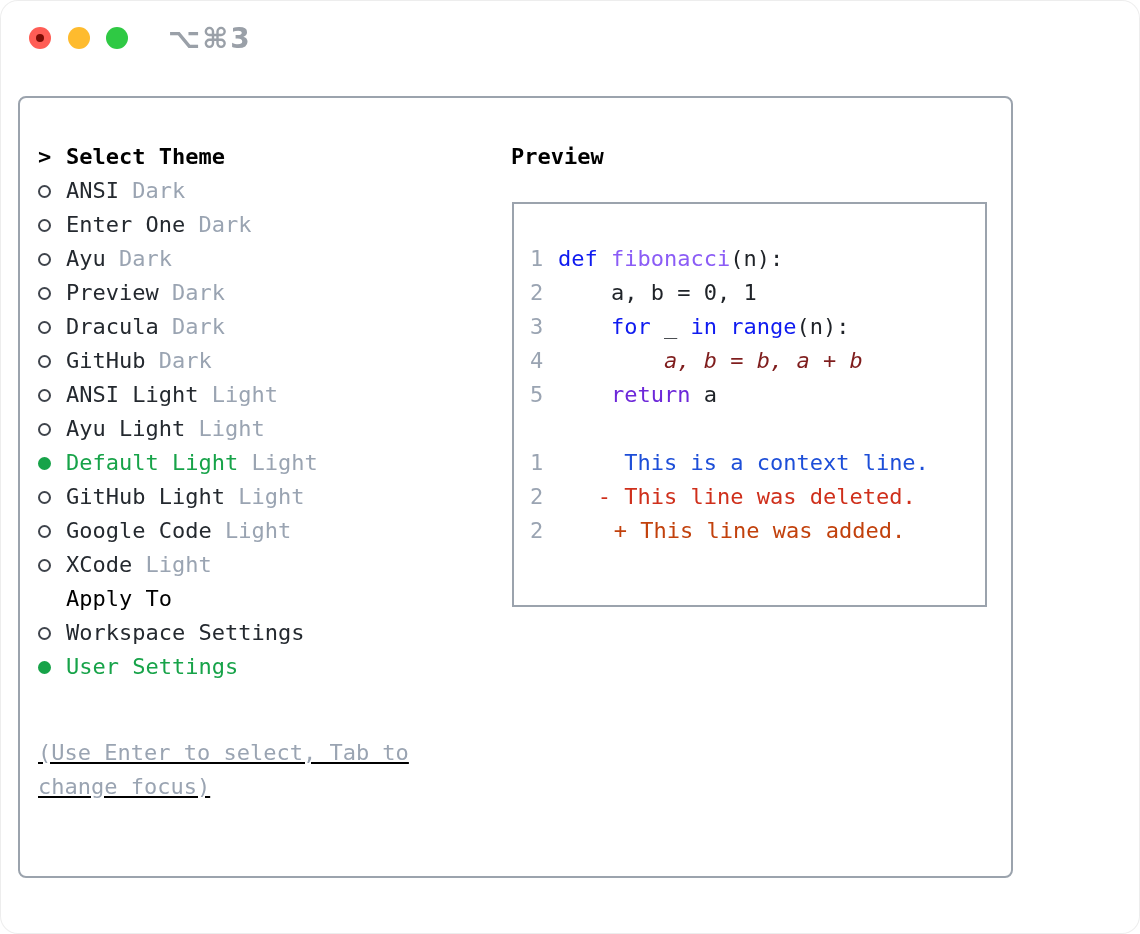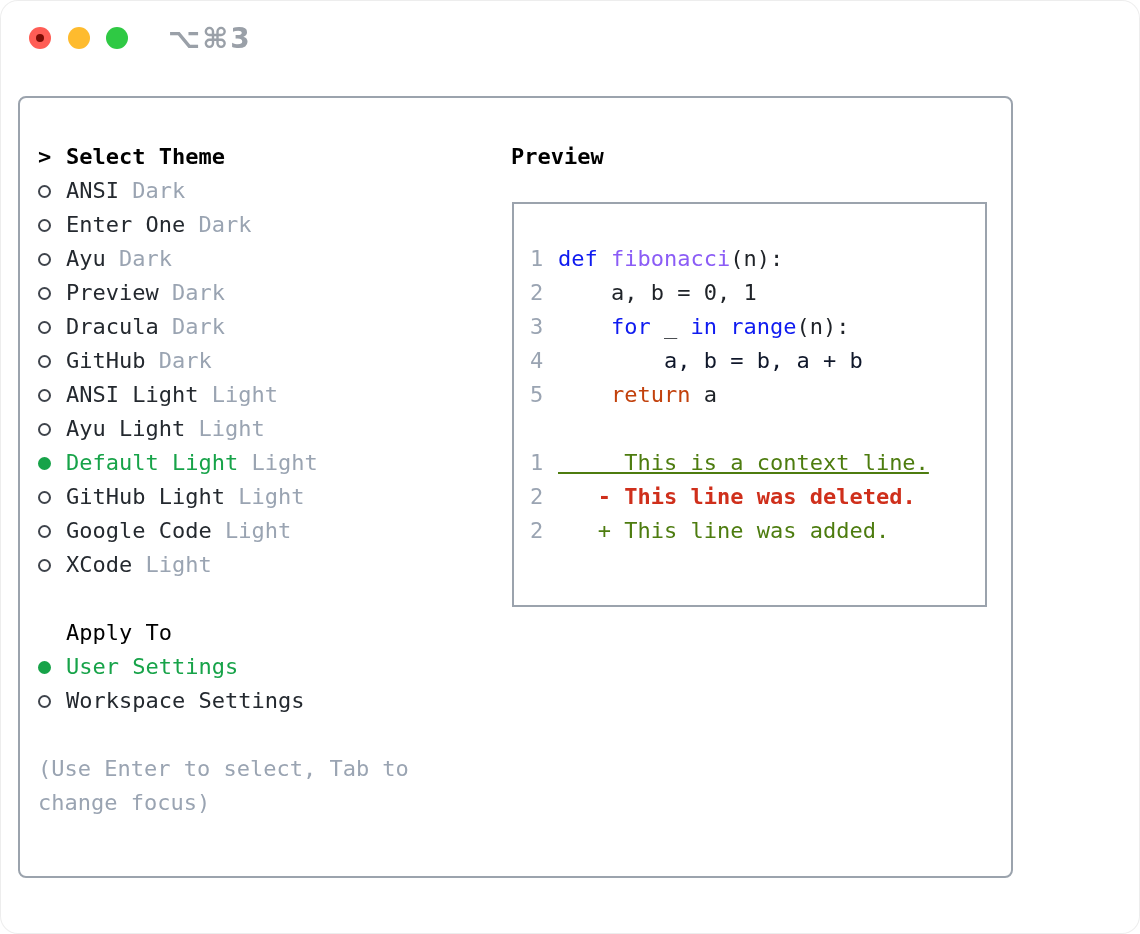--- a/index.html
+++ b/index.html
@@ -40,22 +40,22 @@
   
   .left-col{position:absolute;left:18px;top:42px;}
   .bullet{flex:0 0 28px;width:28px;display:flex;align-items:center;}
   .circle{width:13px;height:13px;border:2px solid #3f444c;border-radius:50%;}
   .circle.filled{background:var(--selected);border-color:var(--selected);}
   .prefix{font-weight:bold;color:#000;font-size:22px;}
   .hdr{font-weight:bold;color:#000;}
   .item-name{color:var(--item-text);}
   .item-variant{color:var(--muted);text-align:center;}
   .sel .item-name{color:var(--selected);}
-  .apply-hdr{margin-top:34px;color:#000;}
-  .hint{margin-top:34px;}
+  .apply-hdr{color:#000;}
+  .hint{margin-top:52px;text-decoration:underline;}
   .hint .row{color:var(--muted);}
   
   .preview-hdr{position:absolute;left:491px;top:42px;}
   .preview-box{
     position:absolute;left:492px;top:104px;width:475px;height:405px;
     border:2px solid var(--panel-border);background:#fff;
     padding:38px 16px 0 16px;
   }
   .crow{display:flex;height:34px;line-height:34px;font-size:22px;white-space:pre;}
   .ln{flex:0 0 14px;width:14px;margin-right:14px;color:var(--muted);}
@@ -97,40 +97,40 @@
           <div class="row"><span class="bullet"><span class="circle"></span></span><span class="item-name">Google Code</span><span class="item-variant"> Light</span></div>
           <div class="row"><span class="bullet"><span class="circle"></span></span><span class="item-name">XCode</span><span class="item-variant"> Light</span></div>
         </div>
 
       <div class="row apply-hdr">
         <span class="bullet"></span>
         <span>Apply To</span>
       </div>
 
       <div id="apply-list">
+          <div class="row"><span class="bullet"><span class="circle"></span></span><span class="item-name">Workspace Settings</span></div>
           <div class="row sel"><span class="bullet"><span class="circle filled"></span></span><span class="item-name">User Settings</span></div>
-          <div class="row"><span class="bullet"><span class="circle"></span></span><span class="item-name">Workspace Settings</span></div>
         </div>
 
       <div class="hint">
         <div class="row">(Use Enter to select, Tab to</div>
         <div class="row">change focus)</div>
       </div>
     </div>
 
     <div class="row hdr preview-hdr">Preview</div>
 
     <div class="preview-box">
       <div id="preview-lines">
           <div class="crow"><span class="ln">1</span><span class="code"><span style="color: rgb(15, 27, 240);">def</span><span style="color: rgb(31, 35, 40);"> </span><span style="color: #8b5cf6;">fibonacci</span><span style="color: rgb(31, 35, 40);">(n):</span></span></div>
           <div class="crow"><span class="ln">2</span><span class="code"><span style="color: rgb(31, 35, 40);">    a, b = 0, 1</span></span></div>
           <div class="crow"><span class="ln">3</span><span class="code"><span style="color: rgb(31, 35, 40);">    </span><span style="color: rgb(15, 27, 240);">for</span><span style="color: rgb(31, 35, 40);"> _ </span><span style="color: rgb(15, 27, 240);">in</span><span style="color: rgb(31, 35, 40);"> </span><span style="color: rgb(15, 27, 240);">range</span><span style="color: rgb(31, 35, 40);">(n):</span></span></div>
-          <div class="crow"><span class="ln">4</span><span class="code"><span style="color: #0f172a;">        a, b = b, a + b</span></span></div>
-          <div class="crow"><span class="ln">5</span><span class="code"><span style="color: rgb(31, 35, 40);">    </span><span style="color: #c2410c;">return</span><span style="color: rgb(31, 35, 40);"> a</span></span></div>
+          <div class="crow"><span class="ln">4</span><span class="code"><span style="color: #7f1d1d; font-style: italic;">        a, b = b, a + b</span></span></div>
+          <div class="crow"><span class="ln">5</span><span class="code"><span style="color: rgb(31, 35, 40);">    </span><span style="color: #6d28d9;">return</span><span style="color: rgb(31, 35, 40);"> a</span></span></div>
           <div class="crow"><span class="ln"></span><span class="code"></span></div>
-          <div class="crow"><span class="ln">1</span><span class="code"><span style="color: #4d7c0f; text-decoration: underline;">     This is a context line.</span></span></div>
-          <div class="crow"><span class="ln">2</span><span class="code"><span style="color: rgb(31, 35, 40);">   </span><span style="color: rgb(207, 47, 27); font-weight: bold;">- This line was deleted.</span></span></div>
-          <div class="crow"><span class="ln">2</span><span class="code"><span style="color: rgb(31, 35, 40);">   </span><span style="color: #4d7c0f;">+ This line was added.</span></span></div>
+          <div class="crow"><span class="ln">1</span><span class="code"><span style="color: #1d4ed8;">     This is a context line.</span></span></div>
+          <div class="crow"><span class="ln">2</span><span class="code"><span style="color: rgb(31, 35, 40);">   </span><span style="color: rgb(207, 47, 27);">- This line was deleted.</span></span></div>
+          <div class="crow"><span class="ln">2</span><span class="code"><span style="color: rgb(31, 35, 40);">   </span><span style="color: #c2410c; margin-left: 16px;">+ This line was added.</span></span></div>
         </div>
     </div>
 
   </div>
 </div>
 
 </body></html>

